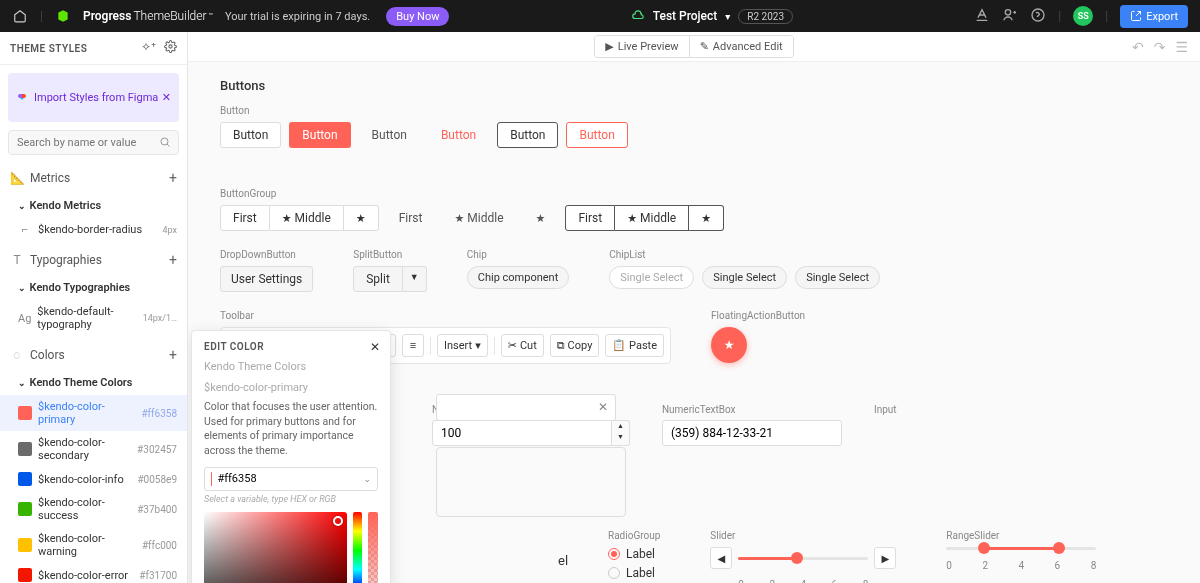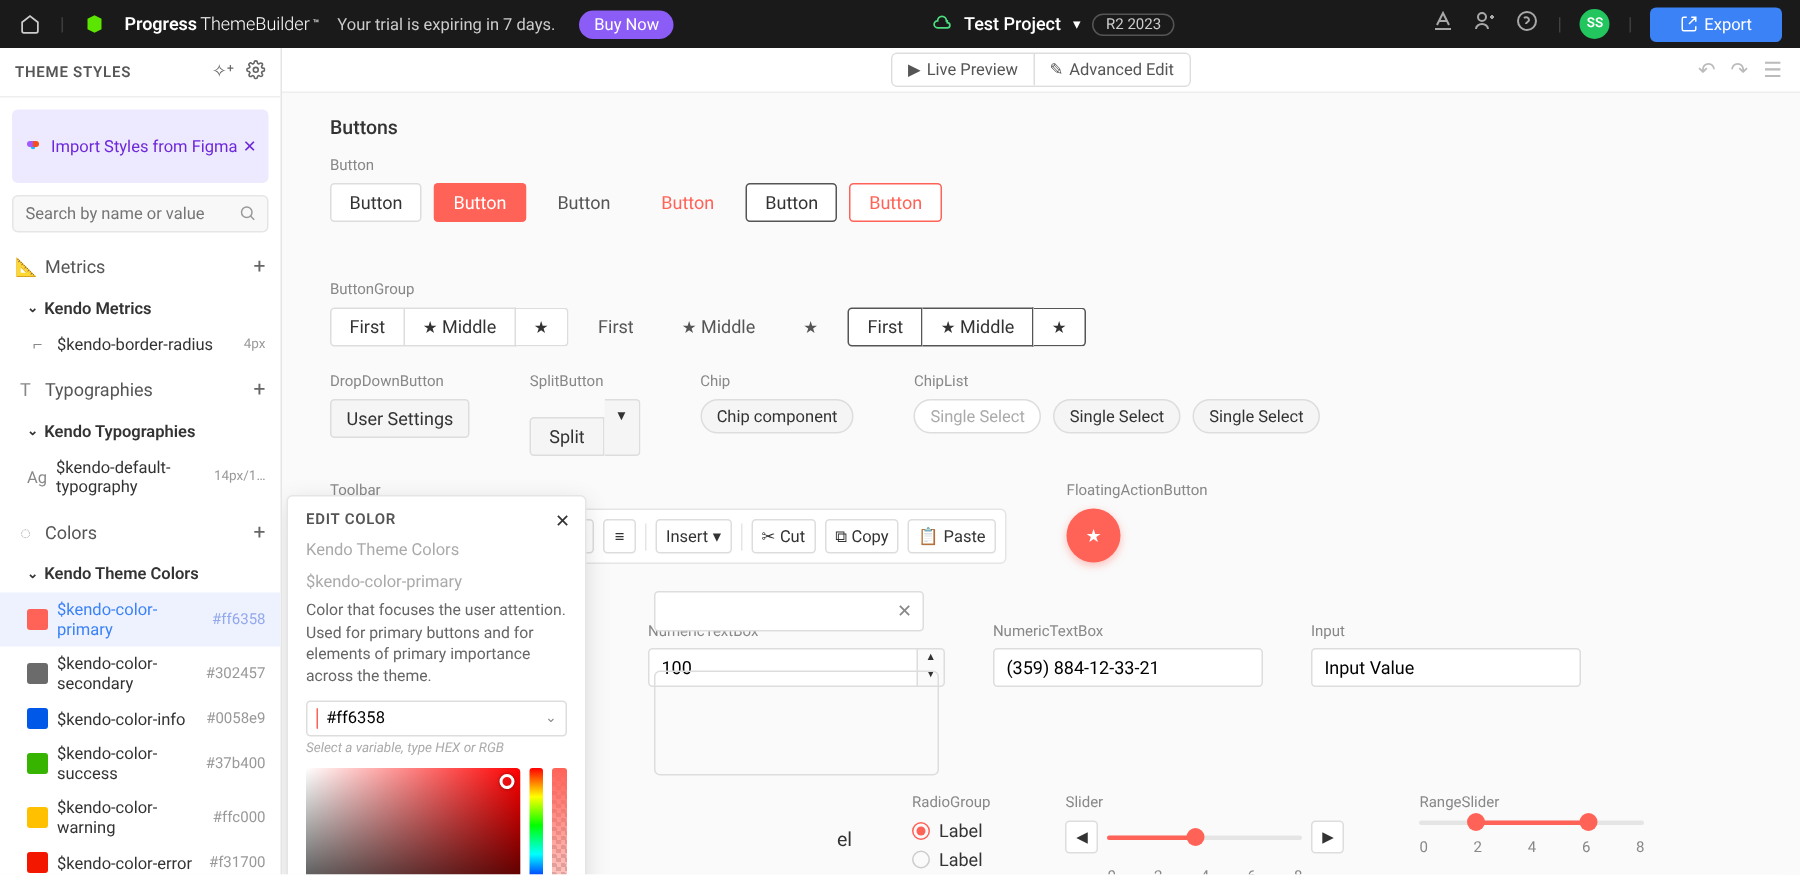--- a/index.html
+++ b/index.html
@@ -12,21 +12,21 @@
 .trial { font-size:11px; color:#ccc; margin-left:0; }
 .buy { background:#8b5cf6; color:#fff; border:none; border-radius:12px; padding:3px 10px; font-size:11px; cursor:pointer; margin-left:4px; }
 .center { flex:1; display:flex; align-items:center; justify-content:center; gap:8px; }
 .cloud { color:#4ade80; font-size:12px; }
 .proj { font-size:12px; font-weight:500; }
 .chev { font-size:10px; }
 .badge { border:1px solid #555; border-radius:10px; padding:1px 8px; font-size:10px; color:#ccc; }
 .right { display:flex; align-items:center; gap:12px; }
 .ticon { cursor:pointer; opacity:.8; font-size:14px; }
 .avatar { width:20px; height:20px; border-radius:50%; background:#22c55e; display:flex; align-items:center; justify-content:center; font-size:9px; font-weight:600; }
-.export { background:#3b82f6; color:#fff; border:none; border-radius:4px; padding:5px 20px; font-size:11px; display:flex; align-items:flex-start; gap:4px; cursor:pointer; }
+.export { background:#3b82f6; color:#fff; border:none; border-radius:4px; padding:5px 10px; font-size:11px; display:flex; align-items:flex-start; gap:4px; cursor:pointer; }
 .main { display:flex; height:551px; }
 .sidebar { width:188px; border-right:1px solid #e5e5e5; background:#fff; display:flex; flex-direction:column; overflow:hidden; }
 .shead { display:flex; align-items:center; justify-content:space-between; padding:8px 10px; border-bottom:1px solid #eee; }
 .shead h3 { font-size:10px; font-weight:600; letter-spacing:.5px; color:#555; }
 .shead-icons { display:flex; gap:8px; color:#666; font-size:12px; }
 .figma { margin:8px; background:#ede9fe; border-radius:4px; padding:18px 8px; display:flex; align-items:center; gap:6px; color:#6d28d9; font-size:11px; position:relative; }
 .figma-close { position:absolute; right:8px; color:#6d28d9; cursor:pointer; }
 .search { margin:0 8px 8px; position:relative; }
 .search input { width:100%; padding:5px 24px 5px 8px; border:1px solid #e5e5e5; border-radius:4px; font-size:11px; background:#f8f8f8; }
 .search-ico { position:absolute; right:8px; top:6px; color:#999; font-size:11px; }
@@ -64,21 +64,21 @@
 .bgrp { display:flex; }
 .bgrp .btn { border-radius:0; border-color:#ddd; }
 .bgrp .btn:first-child { border-radius:3px 0 0 3px; }
 .bgrp .btn:last-child { border-radius:0 3px 3px 0; border-left:none; }
 .bgrp .btn.mid { border-left:none; }
 .bgrp.flat .btn { border:none; }
 .bgrp.out .btn { background:#fff; border-color:#555; }
 .star { font-size:11px; }
 .dd { padding:5px 10px; border:1px solid #ddd; border-radius:3px; background:#f5f5f5; font-size:12px; }
 .split { display:flex; }
-.split .btn { border-radius:3px 0 0 3px; border-color:#ddd; background:#f5f5f5;margin-top:12px; }
+.split .btn { border-radius:3px 0 0 3px; border-color:#ddd; background:#f5f5f5; }
 .split .ar { border:1px solid #ddd; border-left:none; border-radius:0 3px 3px 0; padding:5px 7px; background:#f5f5f5; font-size:9px; }
 .chip { padding:4px 10px; border:1px solid #ddd; border-radius:12px; font-size:11px; background:#f5f5f5; }
 .chip.ghost { background:#fff; color:#aaa; }
 .tb { display:flex; gap:6px; padding:6px; border:1px solid #e5e5e5; border-radius:4px; background:#fff; align-items:center; }
 .tb-btn { padding:4px 6px; border:1px solid #ddd; border-radius:3px; background:#fff; font-size:11px; cursor:pointer; display:flex; align-items:center; gap:3px;justify-content:center; }
 .tb-sep { width:1px; height:18px; background:#e5e5e5; }
 .tb-ico { width:22px; justify-content:center; }
 .fab { width:36px; height:36px; border-radius:50%; background:#ff6358; display:flex; align-items:center; justify-content:center; color:#fff; box-shadow:0 2px 6px rgba(255,99,88,.4); }
 .inputs-row { display:flex; gap:32px; }
 .inp { display:flex; flex-direction:column; gap:5px; }
@@ -433,21 +433,20 @@
                 <span>▼</span>
               </div>
           </div>
           </div>
         <div class="inp">
             <span class="comp-label">NumericTextBox</span>
           <input value="(359) 884-12-33-21" style="">
           </div>
         <div class="inp">
             <span class="comp-label">Input</span>
-          <input value="Input Value" style="">
           </div>
       </div>
 
       <div class="row" style="position:absolute;left:248px;top:362px">
         <div class="clearx"><input style="width: 180px; padding: 5px 8px; border: 1px solid rgb(221, 221, 221); border-radius: 3px;"><span class="x">✕</span></div>
       </div>
       <div style="position:absolute;left:248px;top:415px">
           <div class="ta"></div>
         </div>
       <div style="position:absolute;left:370px;top:521px;font-size:13px">el</div>

